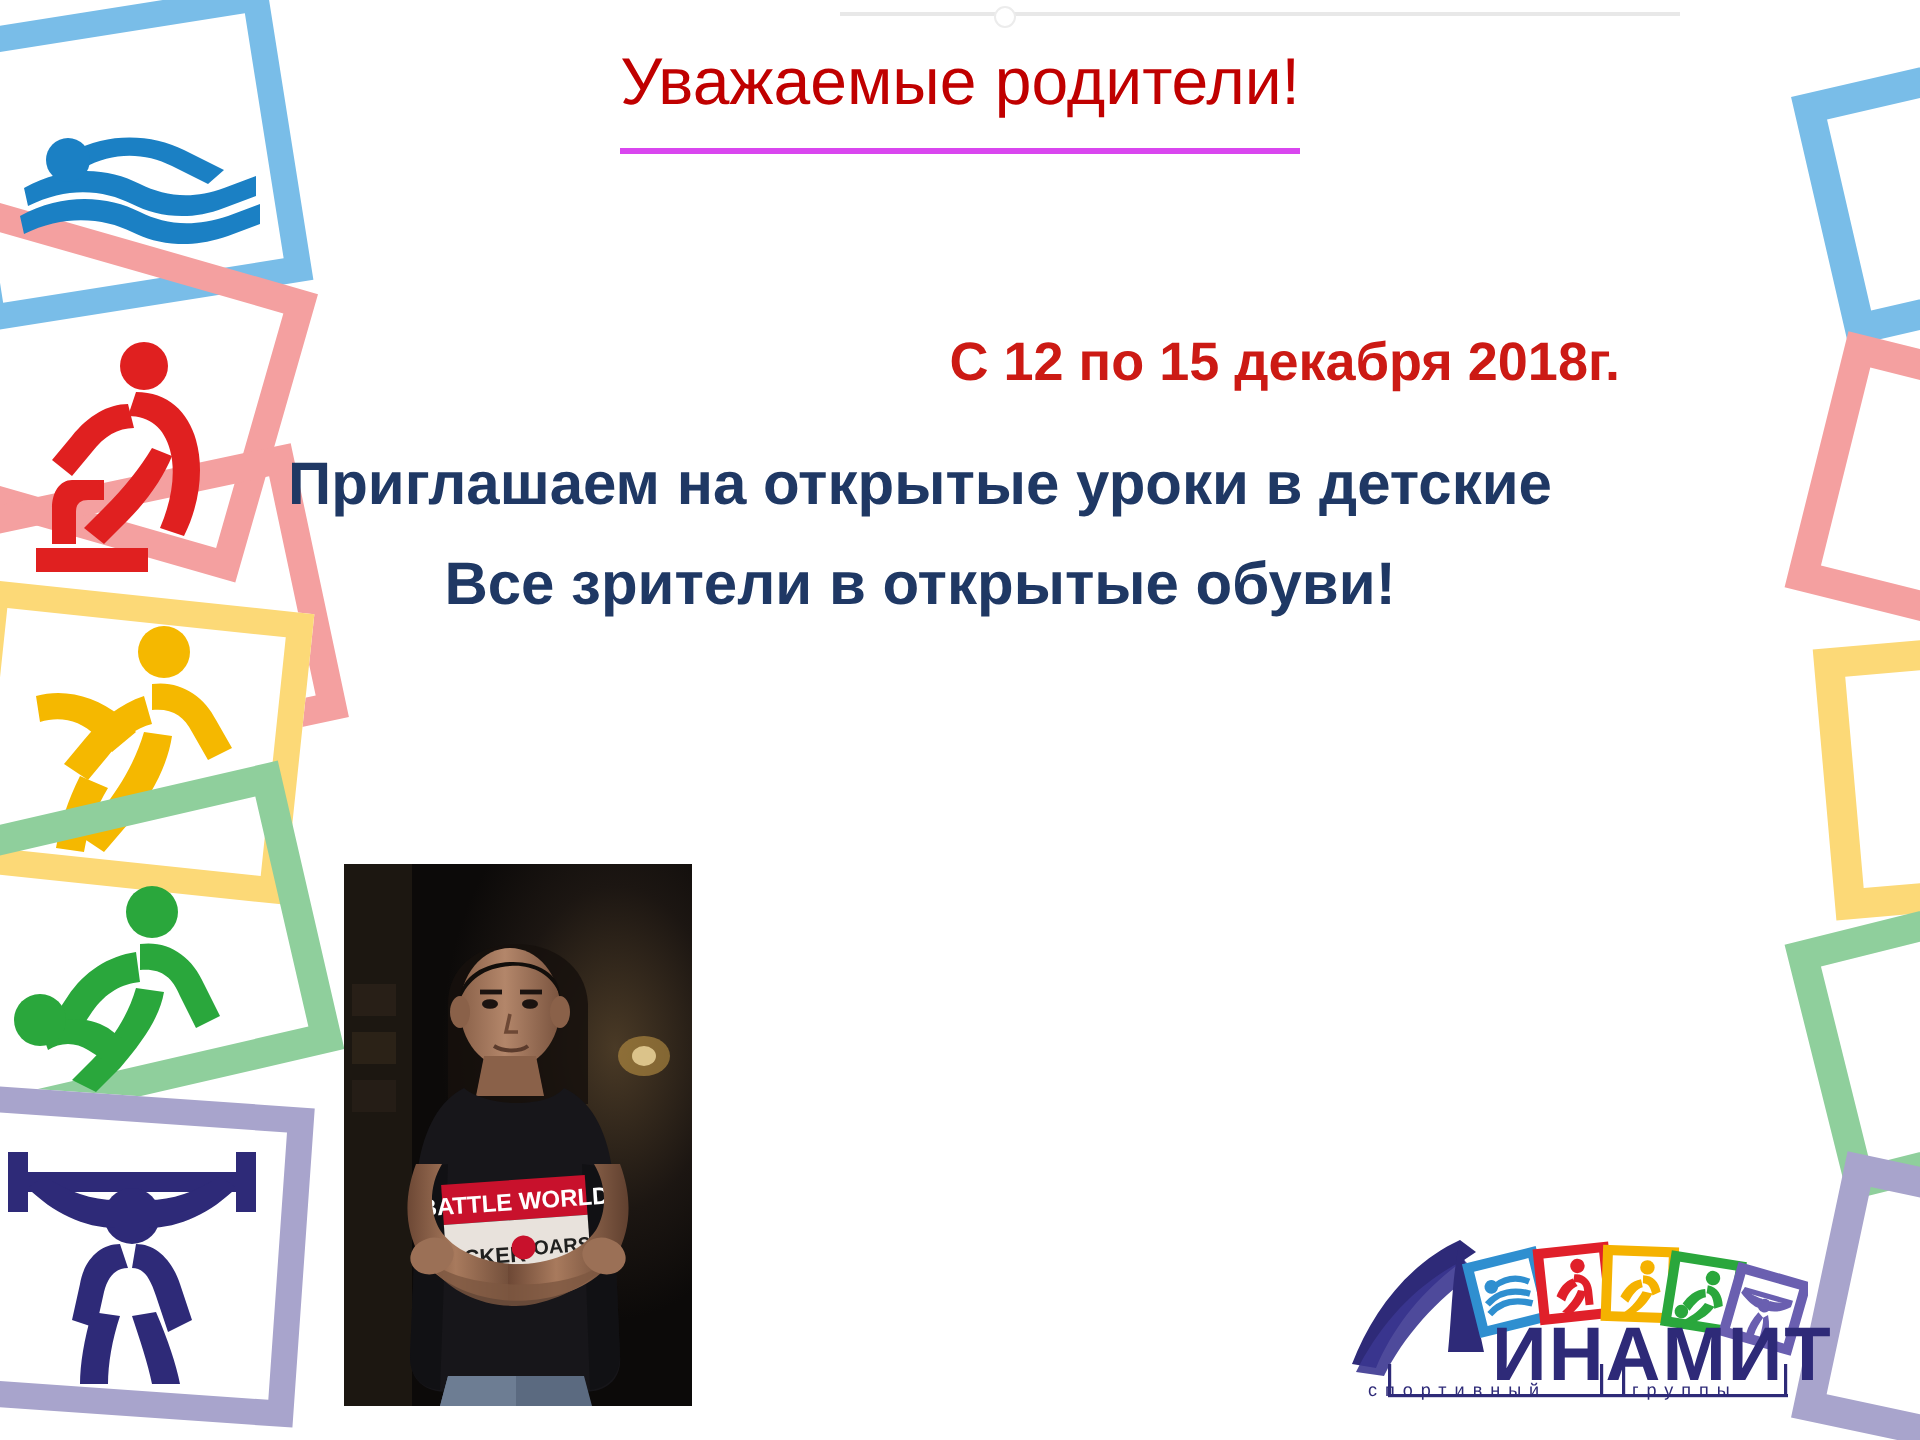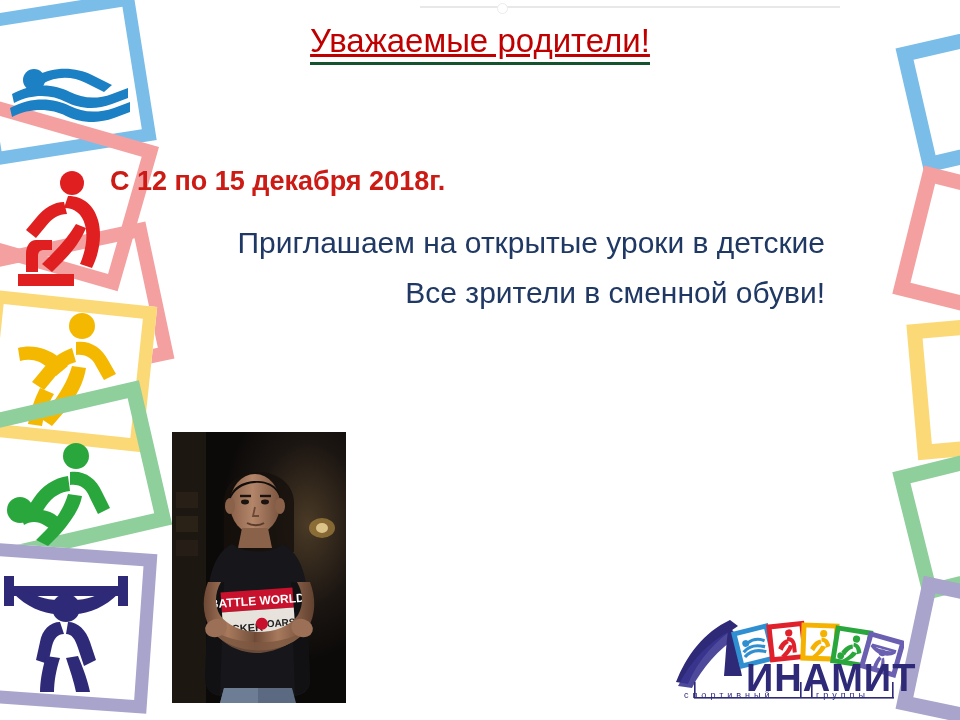--- a/index.html
+++ b/index.html
@@ -65,46 +65,46 @@
     left: 0;
     top: 22px;
     width: 960px;
     text-align: center;
     font-size: 33px;
     font-weight: 400;
     color: #c00000;
     letter-spacing: 0px;
   }
   #headline .ul {
-    border-bottom: 3px solid #14532d;
-    padding-bottom: 3px;
-    text-decoration: underline;
+    border-bottom: 3px solid #d946ef;
+    padding-bottom: 15px;
   }
   #dateline {
     position: absolute;
     left: 110px;
     top: 166px;
     width: 700px;
-    text-align: left;
+    text-align: right;
     font-size: 27px;
     font-weight: bold;
     color: #cc1a14;
   }
   #body-lines {
     position: absolute;
     left: 95px;
     top: 218px;
     width: 730px;
     color: #1f3864;
   }
   .bline {
-    text-align: right;
+    text-align: center;
     font-size: 30px;
     line-height: 50px;
     white-space: nowrap;
+    font-weight: bold;
   }
   .bline.wide { font-size: 30px; }
 
   
   #photo {
     position: absolute;
     left: 172px;
     top: 432px;
     width: 174px;
     height: 271px;
@@ -229,21 +229,21 @@
   </div>
 
   <div id="headline">
     <span class="ul">Уважаемые родители!</span>
   </div>
 
   <div id="dateline">С 12 по 15 декабря 2018г.</div>
 
   <div id="body-lines">
     <div class="bline wide">Приглашаем на открытые уроки в детские</div>
-    <div class="bline">Все зрители в сменной обуви!</div>
+    <div class="bline">Все зрители в открытые обуви!</div>
   </div>
 
   <div id="photo">
     <svg width="174" height="271" viewBox="0 0 174 271">
       <defs>
         <radialGradient id="bgGlow" cx="0.78" cy="0.34" r="0.5">
           <stop offset="0%" stop-color="#4a3a26"></stop>
           <stop offset="60%" stop-color="#1c1612"></stop>
           <stop offset="100%" stop-color="#0c0a09"></stop>
         </radialGradient>

